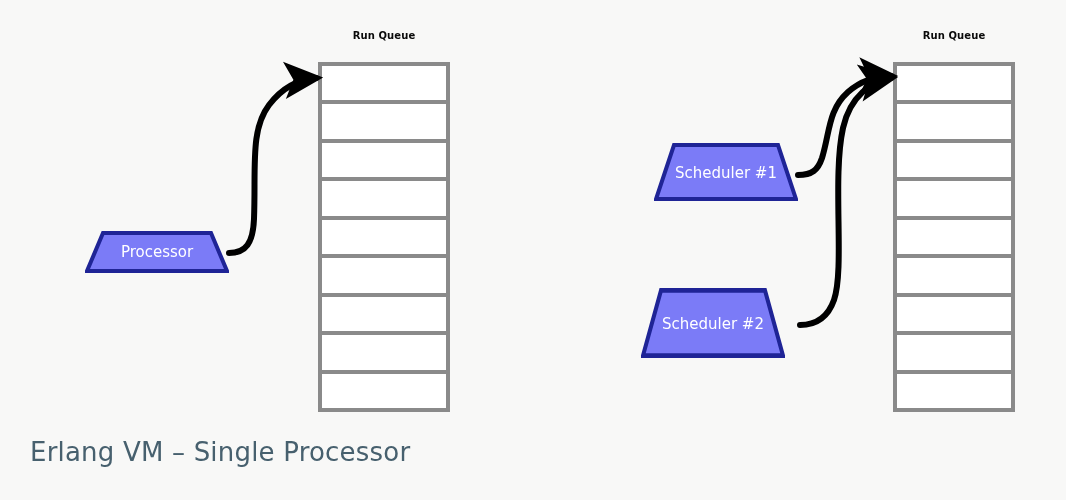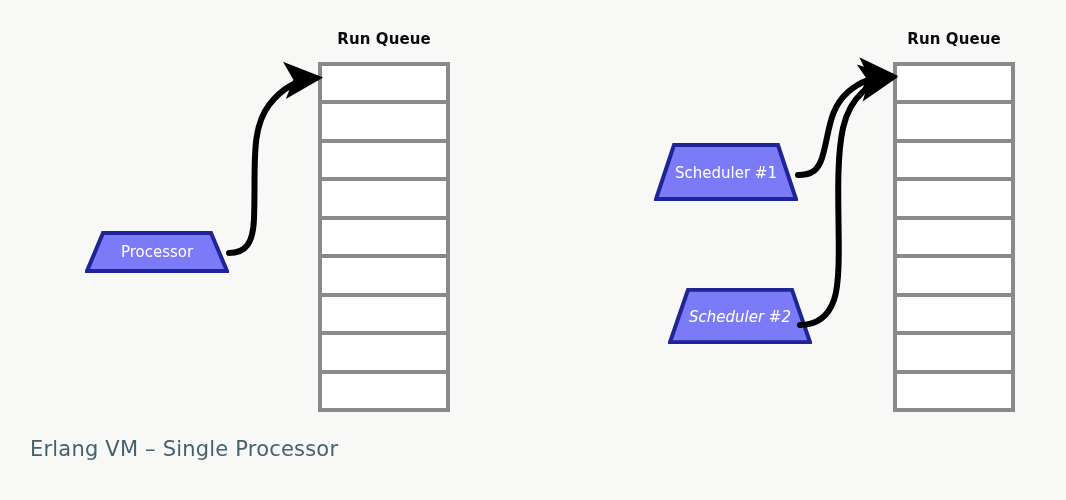--- a/index.html
+++ b/index.html
@@ -35,21 +35,21 @@
   .queue-wrap {
     position: absolute;
   }
   .queue-title {
     position: absolute;
     left: 50%;
     transform: translateX(-50%);
     top: -32px;
     white-space: nowrap;
     font-family: "DejaVu Sans", sans-serif;
-    font-size: 15px;
+    font-size: 10px;
     font-weight: 700;
     color: #0a0a0a;
     letter-spacing: .1px;
     text-align: center;
   }
   .queue-box {
     position: absolute;
     left: 0;
     top: 0;
     box-sizing: border-box;
@@ -102,21 +102,21 @@
     height: 100%;
     pointer-events: none;
     overflow: visible;
   }
 
   
   .caption {
     position: absolute;
     white-space: nowrap;
     font-family: "DejaVu Sans", sans-serif;
-    font-size: 21px;
+    font-size: 26px;
     font-weight: 400;
     color: #47606e;
     letter-spacing: .2px;
   }
 </style>
 </head>
 <body style="background: rgb(248, 248, 247);">
 
 <div id="stage" style="background: rgb(248, 248, 247);">
 
@@ -173,21 +173,21 @@
         </div>
     </div>
 
     <div class="scheduler" id="sched-1" style="left:94px; top:143px; width:144px; height:58px;">
       <svg class="shape" viewBox="0 0 144 58" preserveAspectRatio="none">
         <polygon points="20,2 124,2 142,56 2,56" fill="#7b7bf7" stroke="#1f2496" stroke-width="4" stroke-linejoin="miter"></polygon>
       </svg>
       <span class="sched-label" style="transform: translateY(1px); color: rgb(255, 255, 255);">Scheduler #1</span>
     </div>
 
-    <div class="scheduler" id="sched-2" style="left:108px; top:288px; width:144px; height:56px;font-style:italic;">
+    <div class="scheduler" id="sched-2" style="left:81px; top:288px; width:144px; height:70px;">
       <svg class="shape" viewBox="0 0 144 58" preserveAspectRatio="none">
         <polygon points="20,2 124,2 142,56 2,56" fill="#7b7bf7" stroke="#1f2496" stroke-width="4" stroke-linejoin="miter"></polygon>
       </svg>
       <span class="sched-label" style="transform: translateY(1px); color: rgb(255, 255, 255);">Scheduler #2</span>
     </div>
 
     <svg class="arrows" viewBox="0 0 506 500">
       <defs>
         <marker id="ah-b" viewBox="0 0 12 12" refX="9.4" refY="6" markerWidth="7.2" markerHeight="7.2" orient="auto-start-reverse">
           <path d="M 0.6 0.8 L 11.4 6 L 0.6 11.2 L 3.1 6 Z" fill="#000000"></path>

